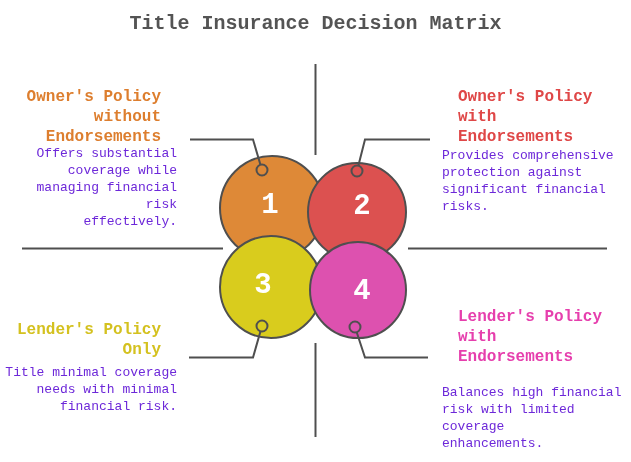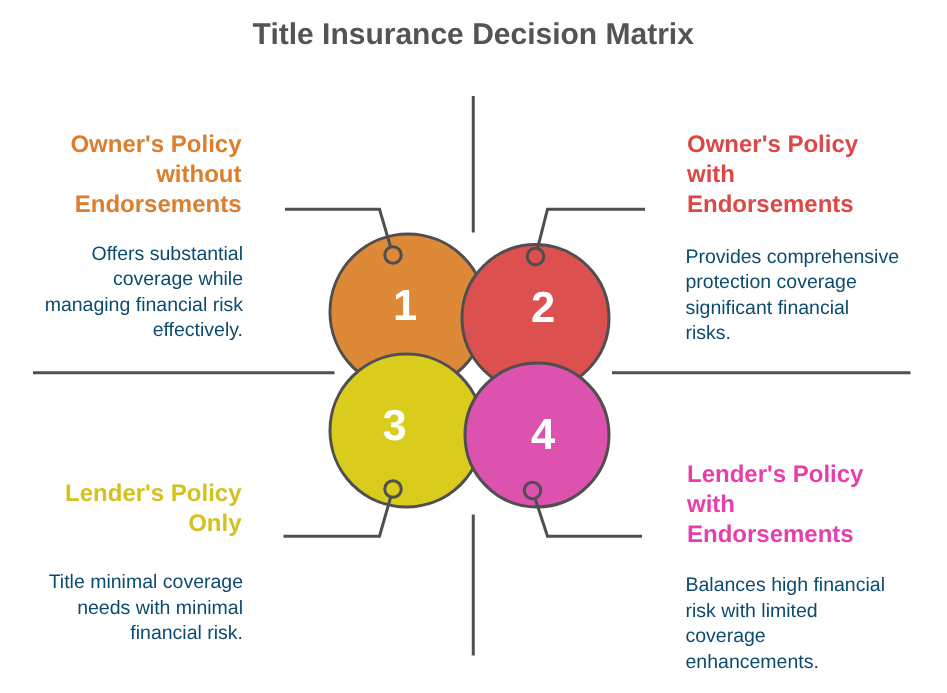--- a/index.html
+++ b/index.html
@@ -1,21 +1,21 @@
 <!DOCTYPE html>
 <html><head>
 <meta charset="utf-8">
 <style>
   html, body { margin: 0; padding: 0; background: #ffffff; }
   .canvas {
     position: relative;
     width: 631px;
     height: 462px;
     background: #ffffff;
-    font-family: Liberation Sans, sans-serif;
+    font-family: Liberation Mono, monospace;
     overflow: hidden;
   }
   .title {
     position: absolute;
     top: 12px; left: 0; right: 0;
     text-align: center;
     font-size: 20px;
     font-weight: 700;
     color: #545454;
     margin: 0;
@@ -34,37 +34,37 @@
   .heading {
     position: absolute;
     margin: 16px;
     font-size: 16px;
     font-weight: 700;
     line-height: 20px;
     white-space: pre-line;
   }
   .body-text {
     position: absolute;
-    margin: 15px;
+    margin: 0;
     font-size: 13px;
     line-height: 17px;
-    color: #0c4a6e;
+    color: #6d28d9;
     white-space: pre-line;
   }
   .align-right { text-align: right; }
   .align-left  { text-align: left; }
   
   .tl-h { right: 454px; top: 71px; }
   .tl-b { right: 454px; top: 145px; }
   .tr-h { left: 442px; top: 71px; }
   .tr-b { left: 442px; top: 147px; }
   .bl-h { right: 454px; top: 304px; }
   .bl-b { right: 454px; top: 364px; }
   .br-h { left: 442px; top: 291px; }
-  .br-b { left: 442px; top: 366px; }
+  .br-b { left: 442px; top: 384px; }
 </style>
 </head>
 <body>
 
 <div class="canvas">
 
   <h1 class="title">Title Insurance Decision Matrix</h1>
 
   <svg class="diagram" width="631" height="462" viewBox="0 0 631 462">
 
@@ -99,21 +99,21 @@
 Endorsements</h2>
   <p class="body-text align-right tl-b">Offers substantial
 coverage while
 managing financial risk
 effectively.</p>
 
   <h2 class="heading align-left tr-h" style="color: rgb(223, 71, 71);">Owner's Policy
 with
 Endorsements</h2>
   <p class="body-text align-left tr-b">Provides comprehensive
-protection coverage
+protection against
 significant financial
 risks.</p>
 
   <h2 class="heading align-right bl-h" style="color: rgb(212, 193, 31);">Lender's Policy
 Only</h2>
   <p class="body-text align-right bl-b">Title minimal coverage
 needs with minimal
 financial risk.</p>
 
   <h2 class="heading align-left br-h" style="color: rgb(230, 63, 173);">Lender's Policy

